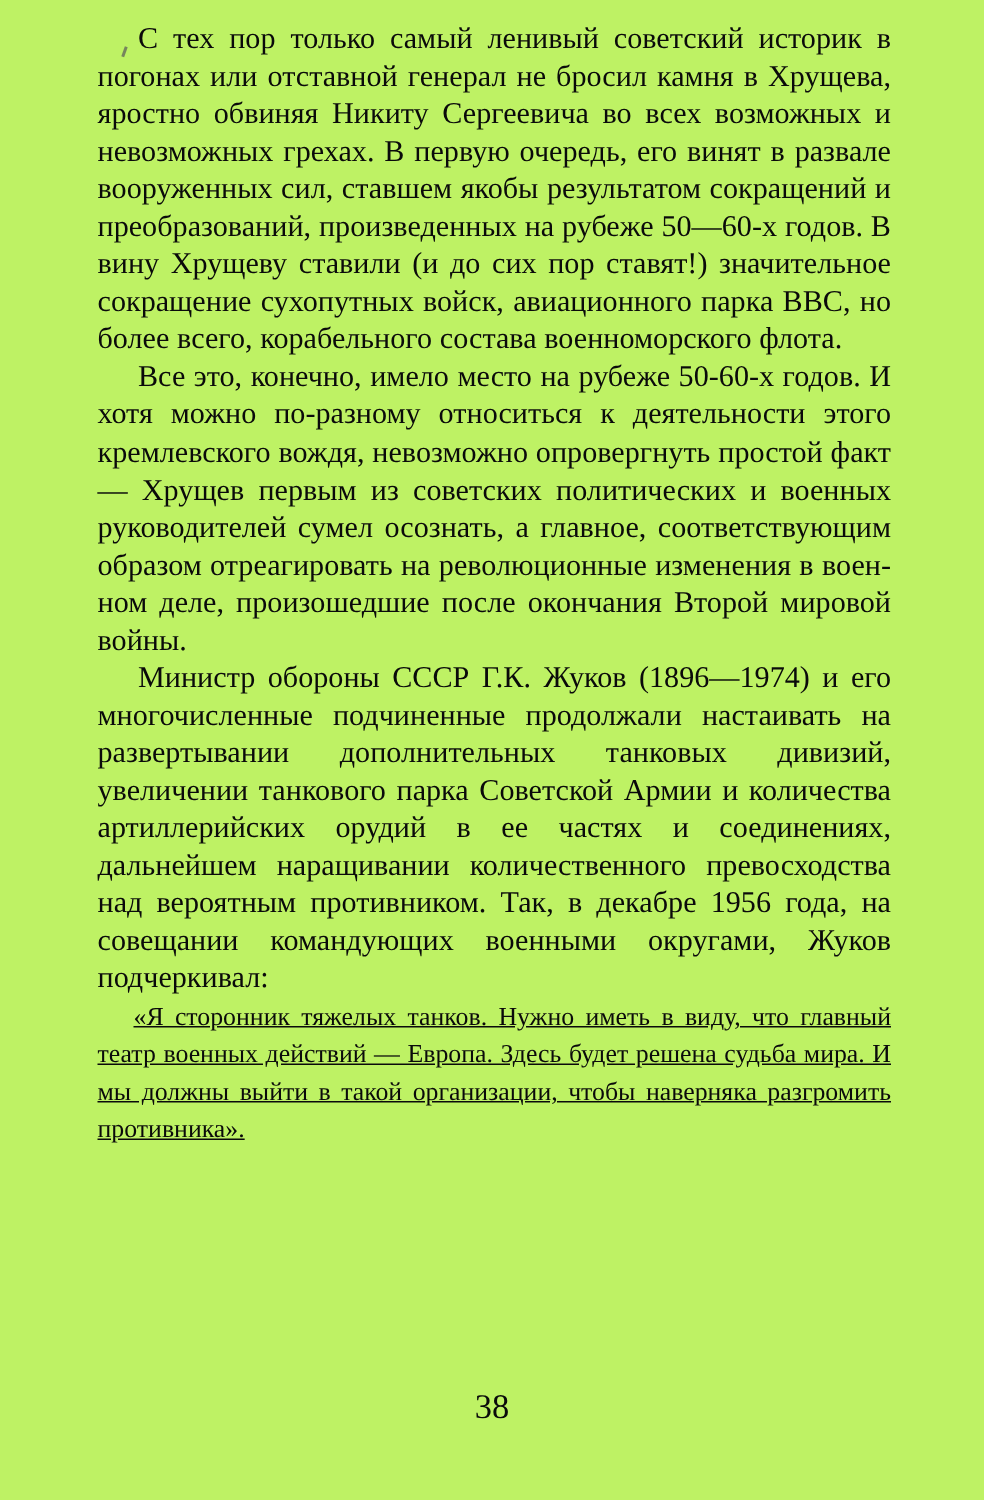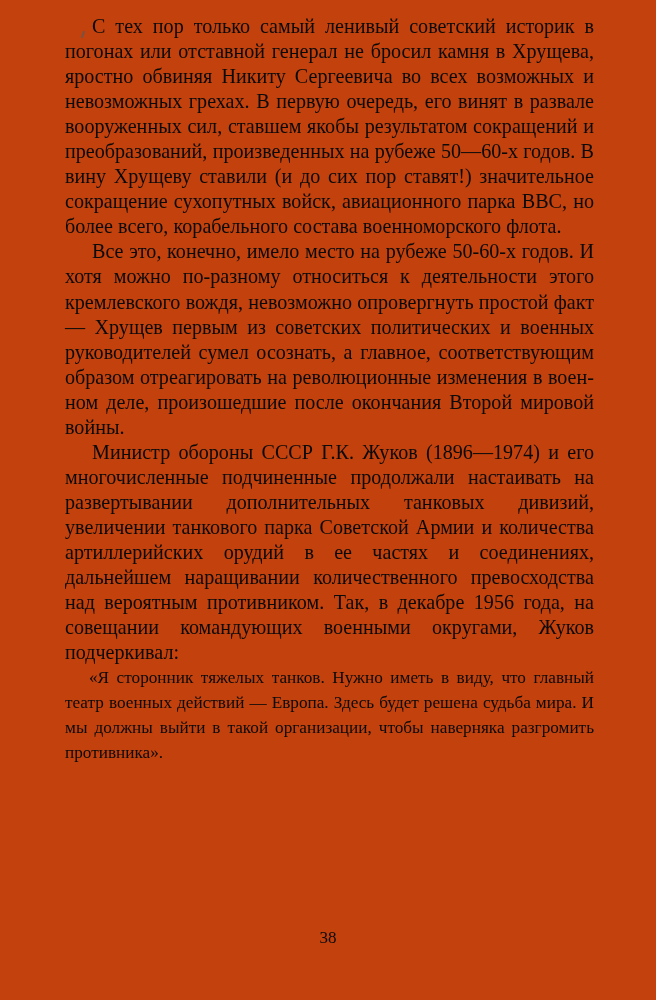--- a/index.html
+++ b/index.html
@@ -13,21 +13,21 @@
     overflow: hidden;
     font-family: "Liberation Serif", "DejaVu Serif", serif;
     color: #0a0a0a;
     -webkit-font-smoothing: antialiased;
   }
 
   #page {
     position: relative;
     width: 656px;
     height: 1000px;
-    background: #c2410c;
+    background: #bef264;
   }
 
   #text-column {
     position: absolute;
     left: 65px;
     top: 14px;
     width: 529px;
   }
 
   p.body-par {
@@ -51,29 +51,30 @@
     margin: 0;
     padding: 0;
     text-align: justify;
     text-justify: inter-word;
     text-align-last: left;
     font-size: 17.2px;
     line-height: 25.05px;
     text-indent: 24px;
     letter-spacing: 0.01px;
     hyphens: manual;
+    text-decoration: underline;
   }
 
   #page-number {
     position: absolute;
     left: 0;
     top: 925px;
     width: 656px;
     text-align: center;
-    font-size: 17px;
+    font-size: 23px;
     line-height: 25px;
     font-family: "Liberation Serif", "DejaVu Serif", serif;
   }
 
   
   .scan-speck {
     position: absolute;
     left: 82px;
     top: 31px;
     width: 2px;

